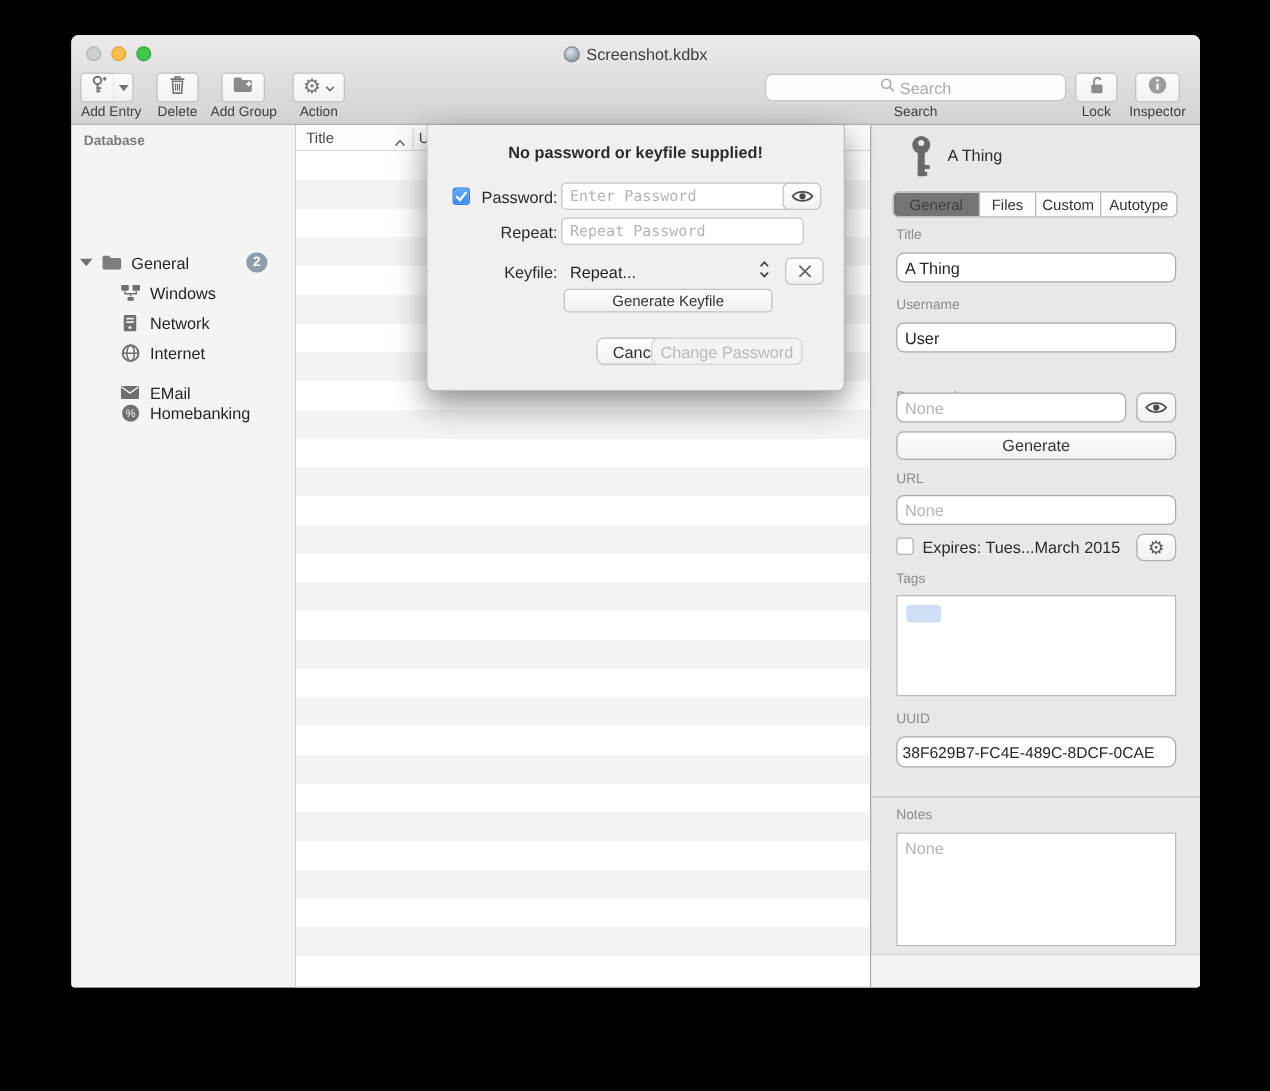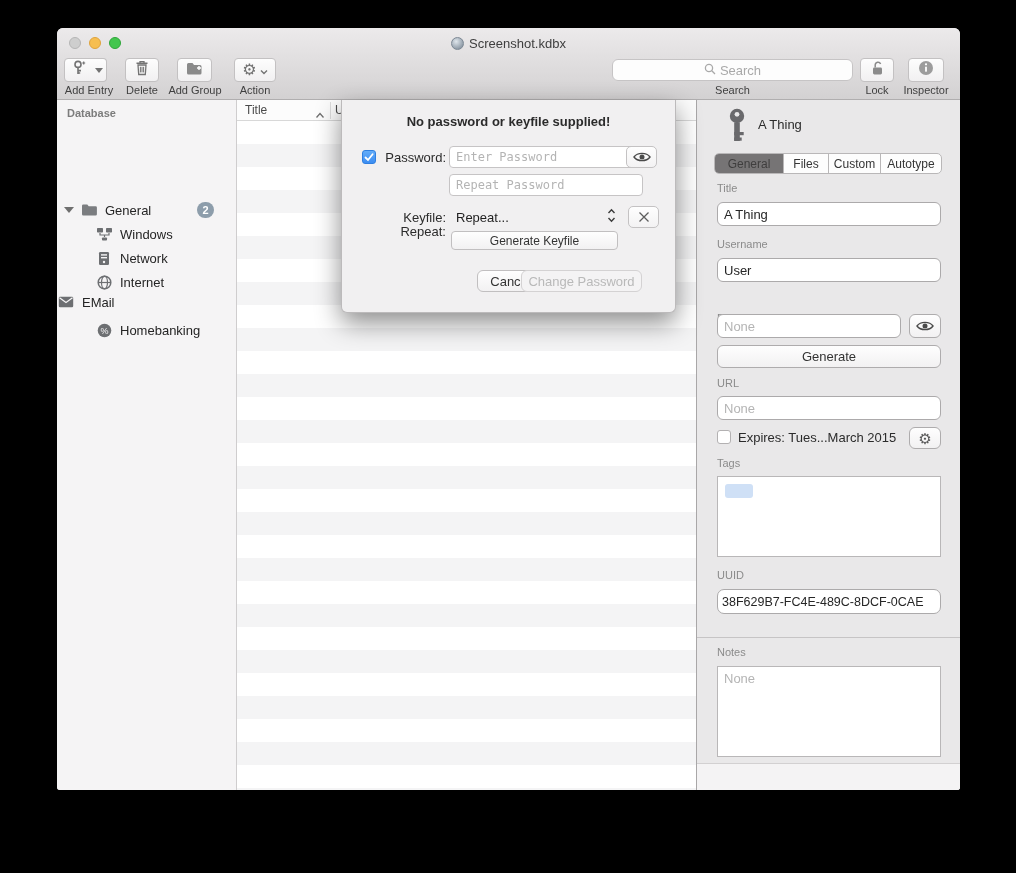--- a/index.html
+++ b/index.html
@@ -252,21 +252,21 @@
         <svg width="12" height="15" viewBox="0 0 12 15">
             <rect x="1" y="1" width="10" height="13" rx="1.2" fill="#6d6f72"></rect>
             <rect x="3" y="3.2" width="6" height="1.4" fill="#f5f4f5"></rect>
             <rect x="3" y="6" width="6" height="1.4" fill="#f5f4f5"></rect>
             <circle cx="6" cy="11" r="1.2" fill="#f5f4f5"></circle>
           </svg>
       </span>
       <span class="txt">Network</span>
     </div>
 
-    <div class="sb-row" style="top:192px; text-align:right;">
+    <div class="sb-row" style="top:204px; padding-left:38px;text-align:right;">
       <span class="sb-ic">
         <svg width="16" height="12" viewBox="0 0 16 12">
             <rect x="0.8" y="0.8" width="14.4" height="10.4" rx="1.2" fill="#6d6f72"></rect>
             <path d="M1.5 1.8 L8 6.5 L14.5 1.8" fill="none" stroke="#f5f4f5" stroke-width="1.2"></path>
           </svg>
       </span>
       <span class="txt">EMail</span>
     </div>
 
     <div class="sb-row" style="top:220px; padding-left:38px;">
@@ -304,21 +304,21 @@
     </div>
     <span class="dlg-label" style="left:38px; top:50px;">Password:</span>
     <input class="dlg-input" style="top: 46px;" placeholder="Enter Password">
     <div class="sq-btn" style="left:284px; top:46px;">
       <svg width="18" height="12" viewBox="0 0 18 12">
           <path d="M1 6 C4.5 1.2 13.5 1.2 17 6 C13.5 10.8 4.5 10.8 1 6 Z" fill="none" stroke="#4a4a4a" stroke-width="1.4"></path>
           <circle cx="9" cy="6" r="2.5" fill="#4a4a4a"></circle>
         </svg>
     </div>
 
-    <span class="dlg-label" style="left:38px; top:78px;margin-top:46px;">Repeat:</span>
+    <span class="dlg-label" style="left:38px; top:78px;">Repeat:</span>
     <input class="dlg-input" style="top: 74px;" placeholder="Repeat Password">
 
     <span class="dlg-label" style="left:38px; top:110px;">Keyfile:</span>
     <span class="popup-text" style="left:114px; top:110px;">Repeat...</span>
     <span style="position:absolute; left:265px; top:108px;">
       <svg width="9" height="15" viewBox="0 0 9 15">
           <path d="M1.5 5 L4.5 1.8 L7.5 5" fill="none" stroke="#3c3c3c" stroke-width="1.4"></path>
           <path d="M1.5 10 L4.5 13.2 L7.5 10" fill="none" stroke="#3c3c3c" stroke-width="1.4"></path>
         </svg>
     </span>

